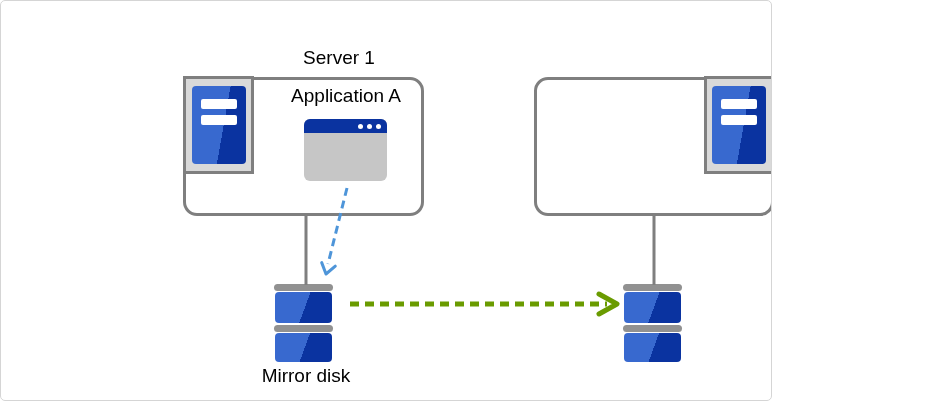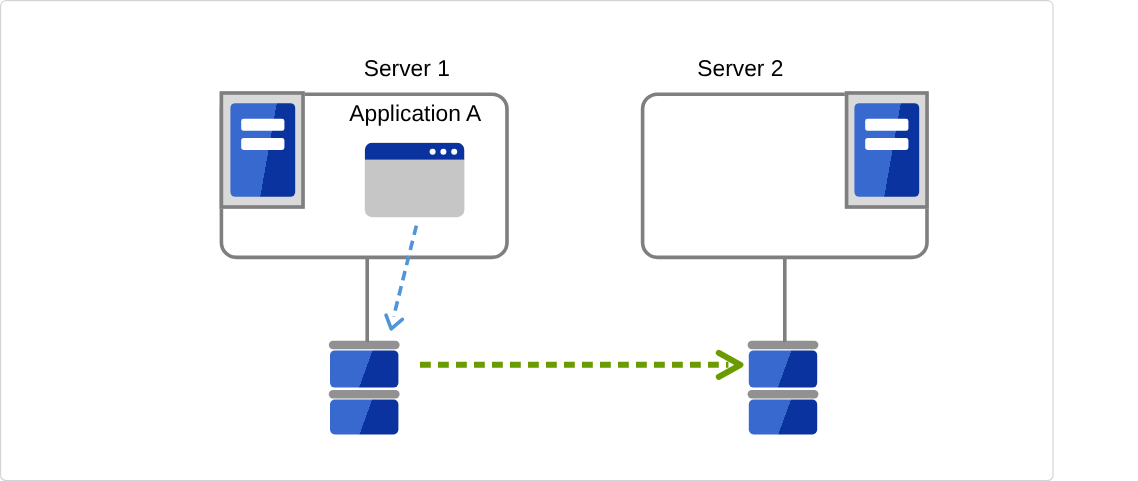--- a/index.html
+++ b/index.html
@@ -7,21 +7,21 @@
     --icon-box-fill:#D9D9D9;
     --blue-light:#3869CF;
     --blue-dark:#0A33A0;
     --window-body:#C6C6C6;
     --disk-cap:#919191;
     --page-border:#D5D5D5;
     --text:#000000;
   }
   html,body{margin:0;padding:0;background:#fff;}
   .page{
-    position:relative;width:878px;height:401px;background:#fff;
+    position:relative;width:772px;height:401px;background:#fff;
     border:1px solid var(--page-border);border-radius:5px;box-sizing:border-box;
     font-family:"Liberation Sans",sans-serif;color:var(--text);overflow:hidden;
   }
   .label{
     position:absolute;font-size:19px;white-space:nowrap;
     transform:translateX(-50%);line-height:22px;
   }
   .server-box{
     position:absolute;background:#fff;border:3px solid var(--gray-border);
     border-radius:14px;box-sizing:border-box;
@@ -73,21 +73,20 @@
   </div>
   <div class="label" style="left:345px;top:84px">Application A</div>
   <div class="app-window">
     <div class="titlebar">
       <span class="dot"></span>
       <span class="dot"></span>
       <span class="dot"></span>
     </div>
   </div>
 
-  <div class="label" style="left:616px;top:46px">Server 2</div>
   <div class="server-box" style="left:533px;top:76px;width:240px;height:139px"></div>
   <div class="icon-frame" style="left:703px;top:75px;width:70px;height:98px">
     <div class="tower">
       <div class="bar"></div>
       <div class="bar"></div>
     </div>
   </div>
 
   <div class="disk" style="left:273px;top:283px">
     <div class="cap"></div>
@@ -95,20 +94,21 @@
     <div class="cap second"></div>
     <div class="body second"></div>
   </div>
   <div class="disk" style="left:622px;top:283px">
     <div class="cap"></div>
     <div class="body"></div>
     <div class="cap second"></div>
     <div class="body second"></div>
   </div>
 
+  <div class="label" style="left:305px;top:364px">Mirror disk</div>
 
   <svg class="arrow-layer" width="948" height="401" viewBox="0 0 948 401">
     <line x1="305" y1="213" x2="305" y2="284" stroke-width="3" stroke="#7F7F7F"></line>
     <line x1="653" y1="213" x2="653" y2="284" stroke-width="3" stroke="#7F7F7F"></line>
 
     <g fill="none" stroke-width="3">
       <line x1="346" y1="187" x2="327" y2="263" stroke-dasharray="8 5" stroke="#4E95D9"></line>
       <polyline points="334.3,265.1 325,273 320.7,261.6" stroke-linecap="round" stroke-linejoin="round" stroke="#4E95D9"></polyline>
     </g>
 

